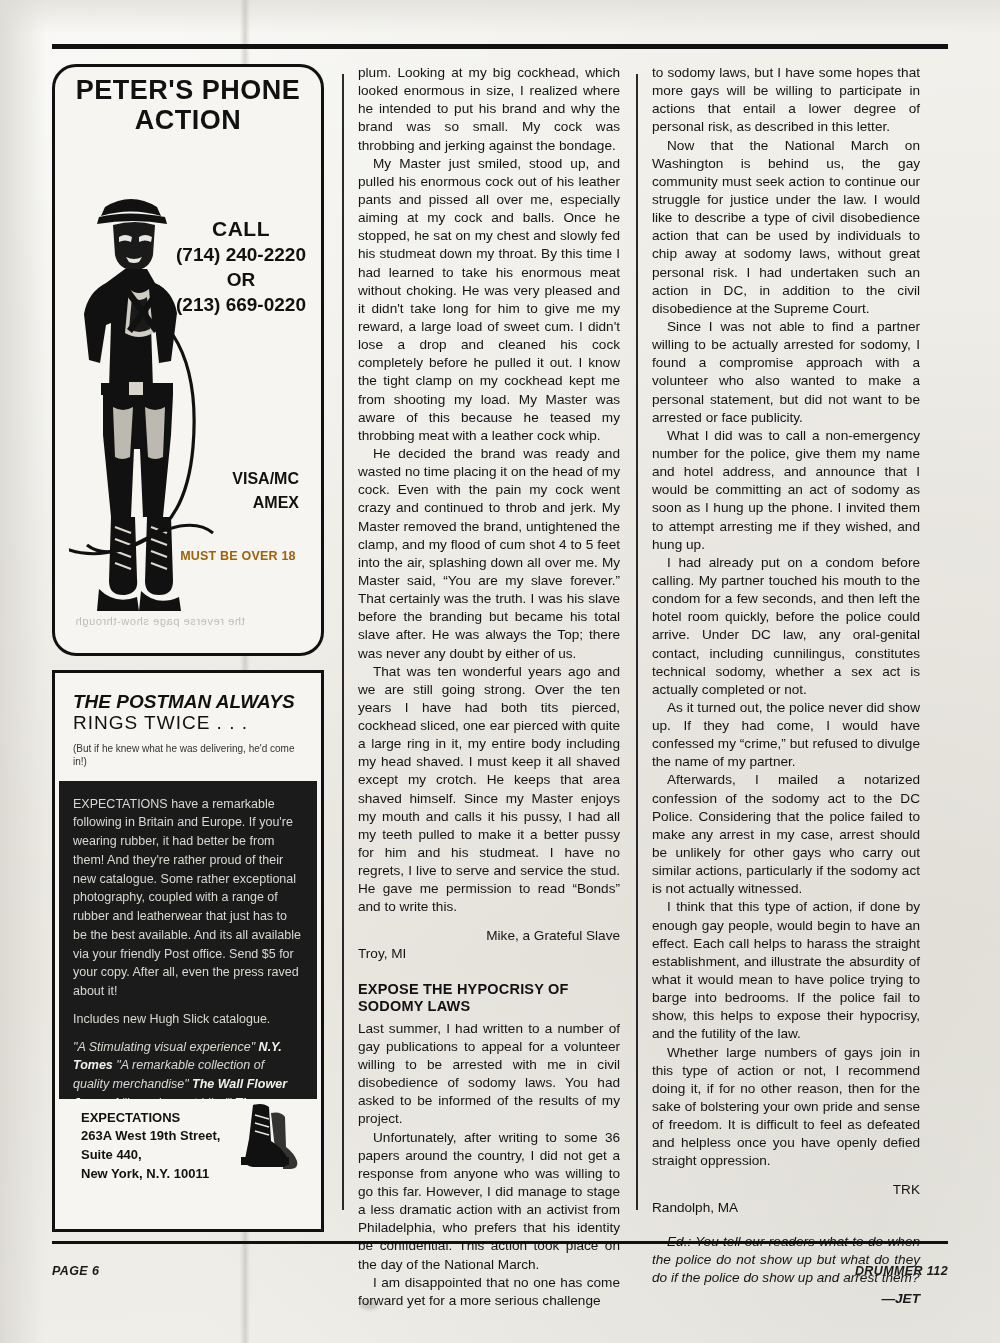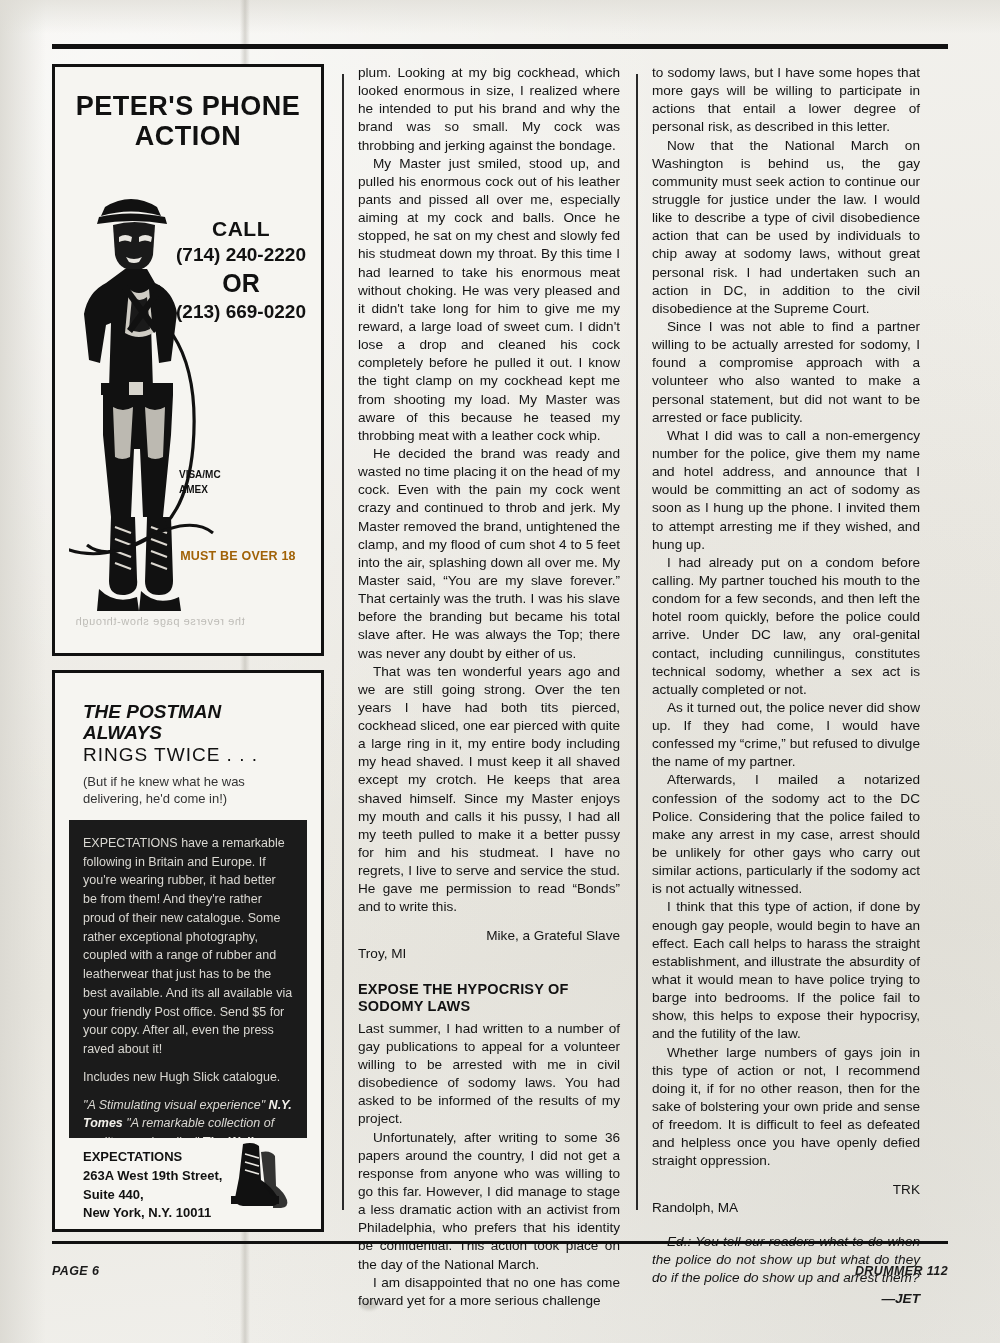--- a/index.html
+++ b/index.html
@@ -91,22 +91,23 @@
   .col-text:last-child { width: 300px; }
 
   
   .ad-box {
     border: 3px solid #111;
     background: #f6f5f1;
     position: relative;
   }
   .ad-phone {
     height: 592px;
-    padding: 18px 10px 10px 10px;
+    padding: 2px 10px 10px 10px;
     box-sizing: border-box;
+    border-radius: 24px;
   }
   .ad-phone-title {
     text-align: center;
     font-weight: bold;
     font-size: 27px;
     line-height: 1.12;
     letter-spacing: .5px;
     margin: 6px 0 0 0;
     color: #111;
   }
@@ -114,29 +115,29 @@
     position: absolute;
     right: 14px;
     top: 150px;
     width: 132px;
     text-align: center;
     font-weight: bold;
     color: #111;
   }
   .phone-right .call { font-size: 21px; letter-spacing:.5px; }
   .phone-right .num { font-size: 19px; line-height: 1.45; }
-  .phone-right .or { font-size: 25px; }
+  .phone-right .or { font-size: 19px; }
   .ad-cards {
     position: absolute;
     right: 22px;
     top: 400px;
     width: 120px;
-    text-align: left;
-    font-weight: bold;
-    font-size: 10px;
+    text-align: right;
+    font-weight: bold;
+    font-size: 16px;
     line-height: 1.5;
     color: #111;
   }
   .ad-age {
     position: absolute;
     right: 8px;
     top: 482px;
     width: 150px;
     text-align: center;
     font-weight: bold;
@@ -159,41 +160,41 @@
     color: rgba(120,118,110,.45);
     letter-spacing: .6px;
     transform: scaleX(-1);
   }
 
   
   .ad-postman {
     margin-top: 14px;
     height: 562px;
     box-sizing: border-box;
-    padding: 14px;
+    padding: 4px;
     overflow: hidden;
   }
   .postman-head {
     padding: 14px 14px 12px 14px;
     background: #f6f5f1;
   }
   .postman-title {
     font-style: italic;
     font-weight: bold;
     font-size: 19px;
     line-height: 1.12;
     color: #111;
   }
   .postman-title .light {
     font-style: normal;
     font-weight: normal;
     letter-spacing: 1px;
   }
   .postman-sub {
-    font-size: 13px;
+    font-size: 10px;
     line-height: 1.35;
     color: #333;
     margin-top: 8px;
   }
   .postman-body {
     background: #1b1b1b;
     color: #dad8d2;
     padding: 14px 14px 14px 14px;
     font-size: 12.5px;
     line-height: 1.5;
@@ -206,20 +207,21 @@
   .postman-addr {
     background: #f6f5f1;
     padding: 10px 14px 12px 14px;
     font-weight: bold;
     font-size: 13px;
     line-height: 1.45;
     color: #111;
     position: relative;
     height: 100px;
     box-sizing: border-box;
+    margin-left: 8px;
   }
   .boots {
     position: absolute;
     right: 18px;
     top: 2px;
     width: 64px;
     height: 74px;
   }
 
   

